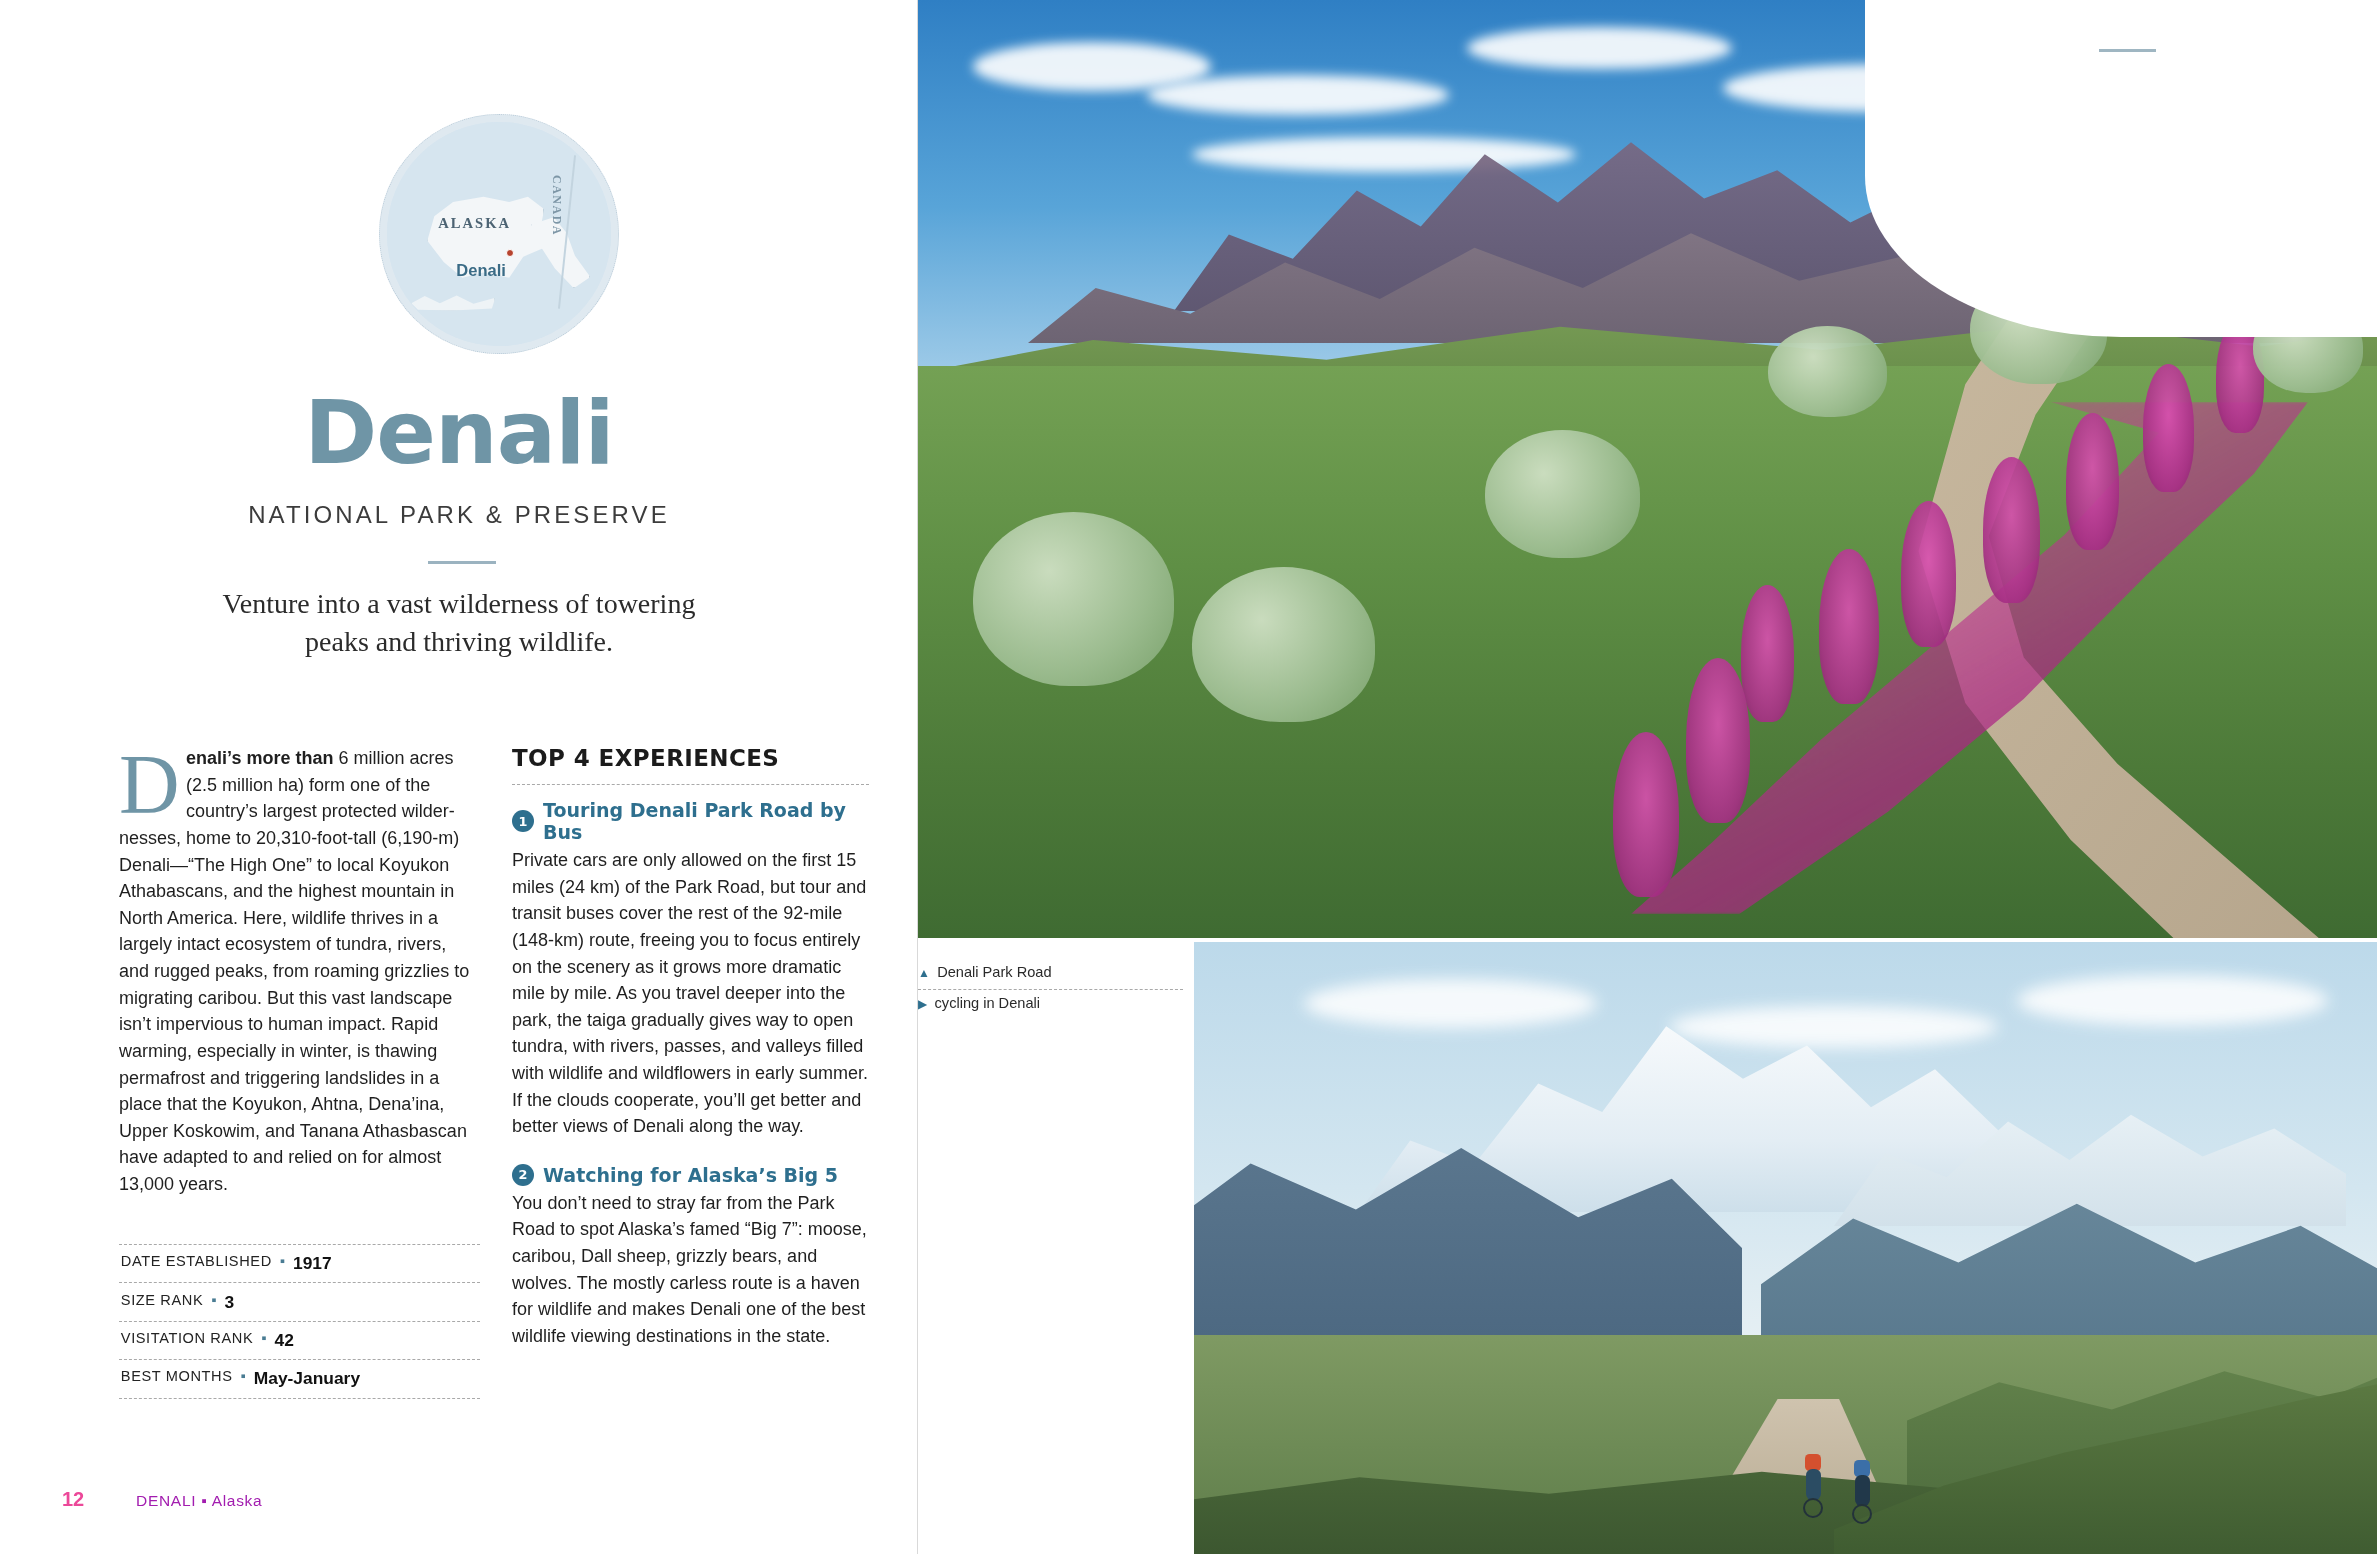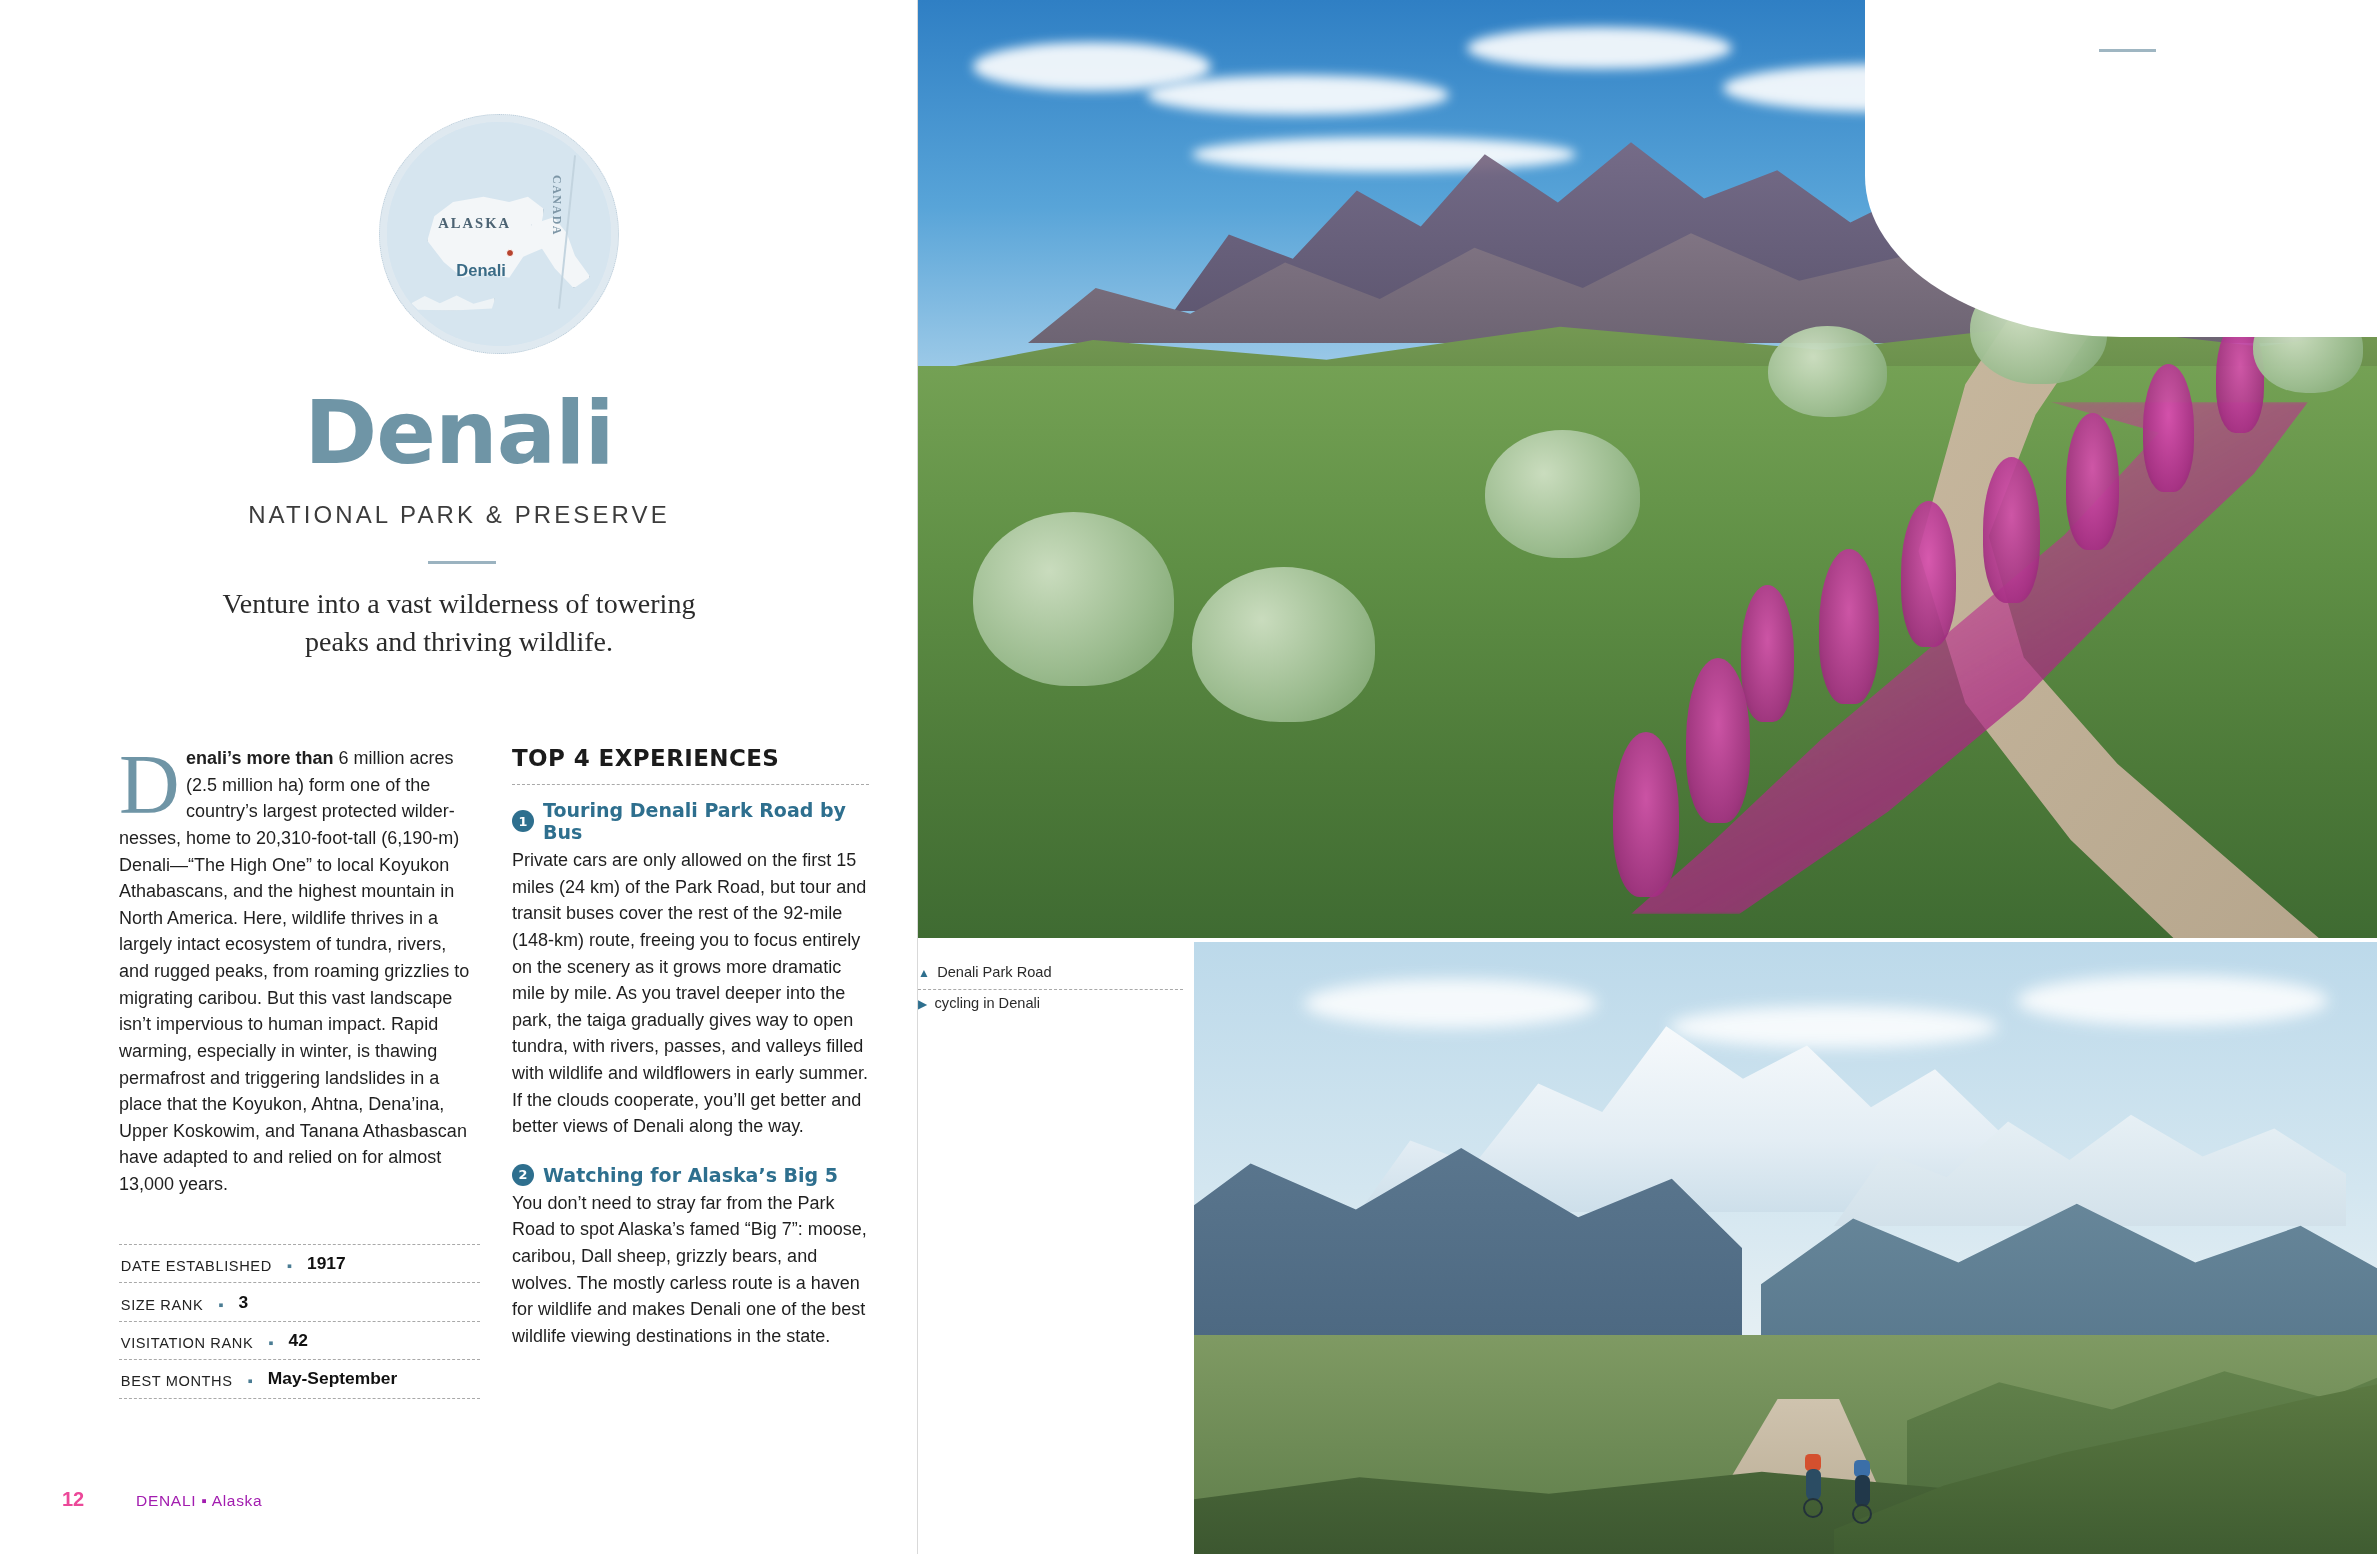--- a/index.html
+++ b/index.html
@@ -113,21 +113,21 @@
     font-size: 84px; line-height: 0.80; font-weight: 400;
     color: #6f95a6; margin: 5.5px 6.4px -3.7px 0;
   }
   .lede { font-weight: 700; }
 
   
   .facts { position: absolute; left: 119px; top: 1244px; width: 361px; }
   .fact-row {
     border-top: 1.4px dashed #a9a9a9;
     padding: 8.2px 1.8px 8.2px 1.8px;
-    display: flex; align-items: flex-end; gap: 15px;
+    display: flex; align-items: flex-start; gap: 8px;
     font-family: "Liberation Sans", sans-serif;
   }
   .fact-row:last-child { border-bottom: 1.4px dashed #a9a9a9; }
   .fact-label { font-size: 14.6px; letter-spacing: 0.6px; color: #232323; }
   .fact-dot { color: #4a7c93; font-size: 14.6px; }
   .fact-val { font-size: 17.4px; font-weight: 700; color: #111; }
 
   
   .exp-head {
     font-family: "DejaVu Sans", sans-serif;
@@ -359,21 +359,21 @@
         <span class="fact-val">3</span>
       </div>
       <div class="fact-row">
         <span class="fact-label">VISITATION RANK</span>
         <span class="fact-dot">▪</span>
         <span class="fact-val">42</span>
       </div>
       <div class="fact-row">
         <span class="fact-label">BEST MONTHS</span>
         <span class="fact-dot">▪</span>
-        <span class="fact-val">May-September</span>
+        <span class="fact-val">May-January</span>
       </div>
     </div>
 
     <div class="col-right">
       <div class="exp-head">TOP 4 EXPERIENCES</div>
       <div class="exp-rule"></div>
 
       <div>
         <div class="exp-title">
           <span class="exp-num">1</span>

